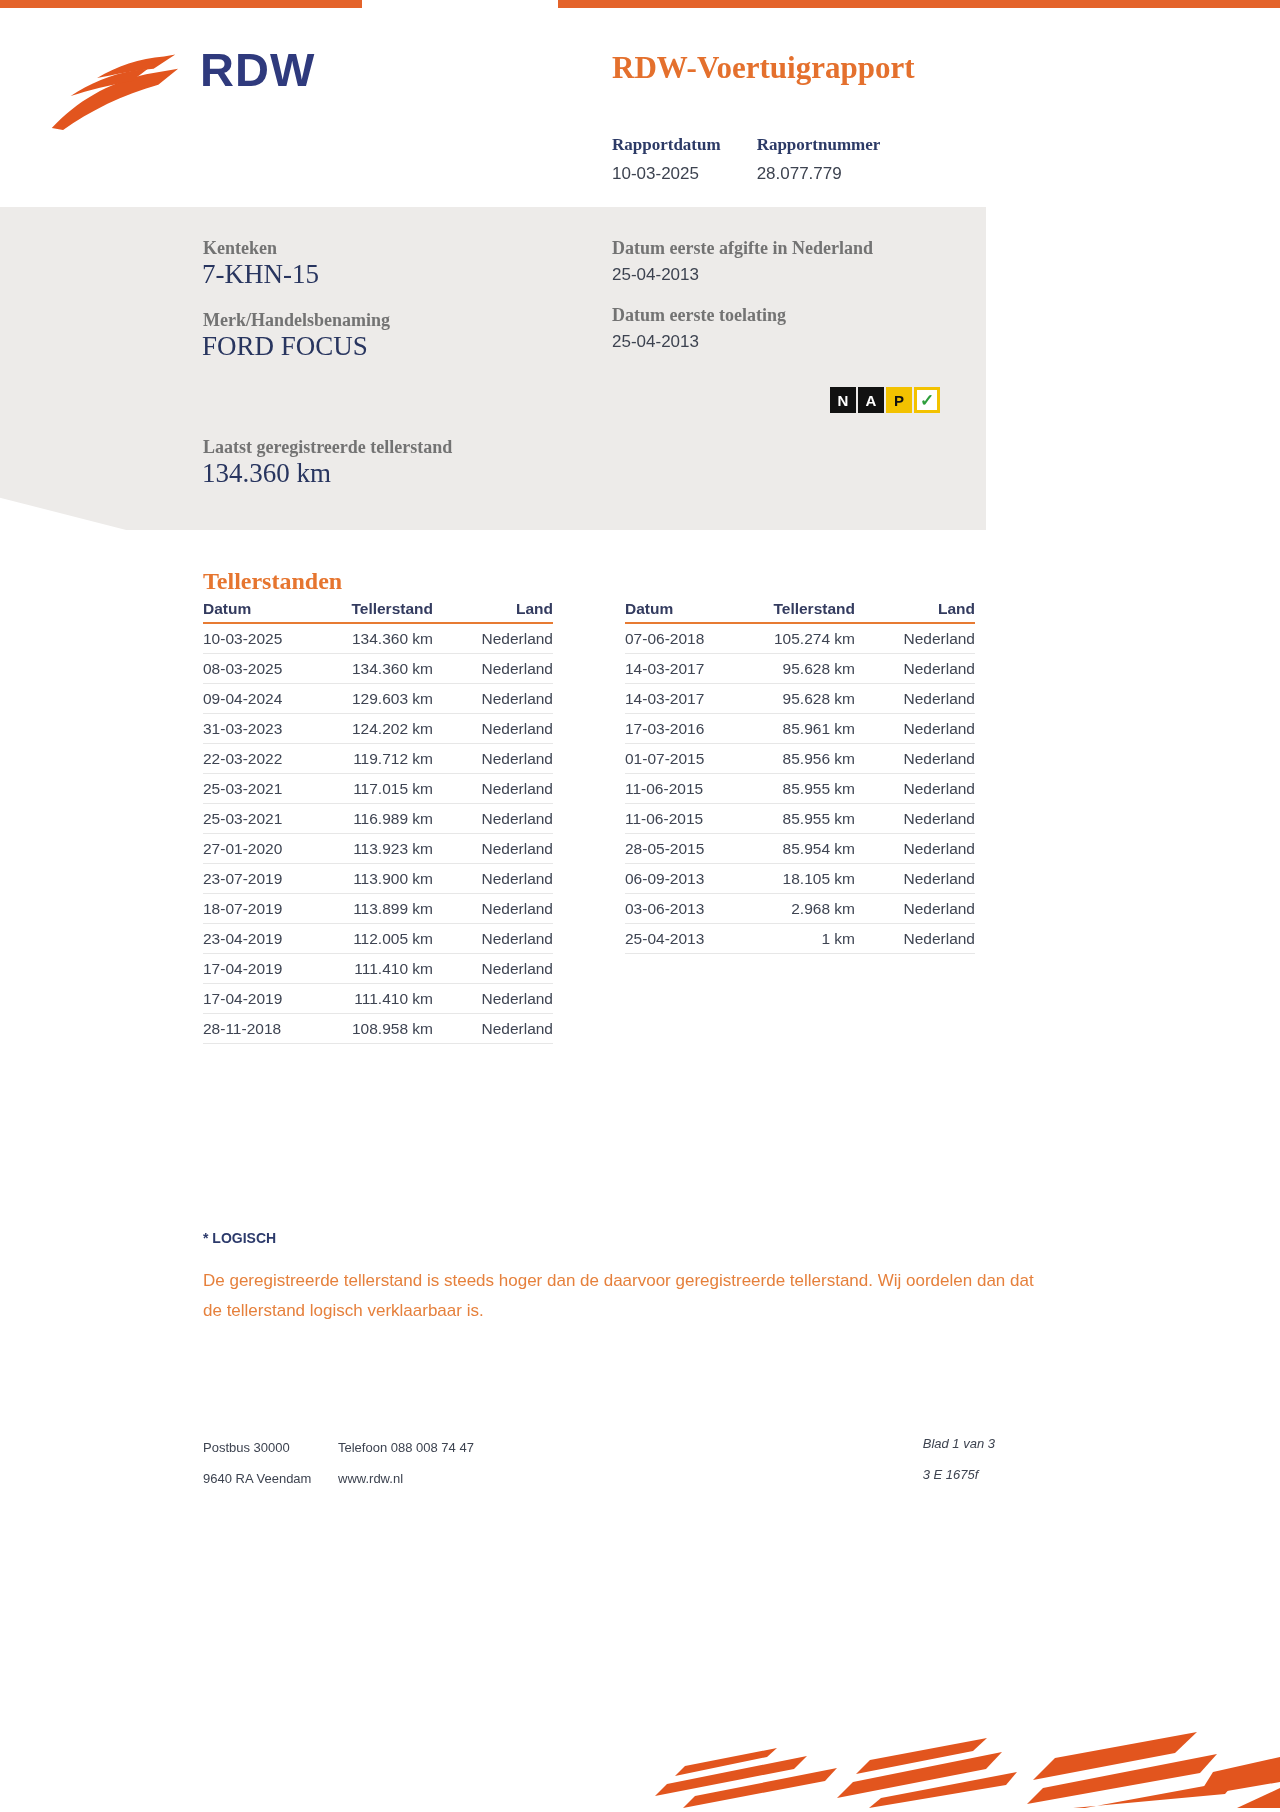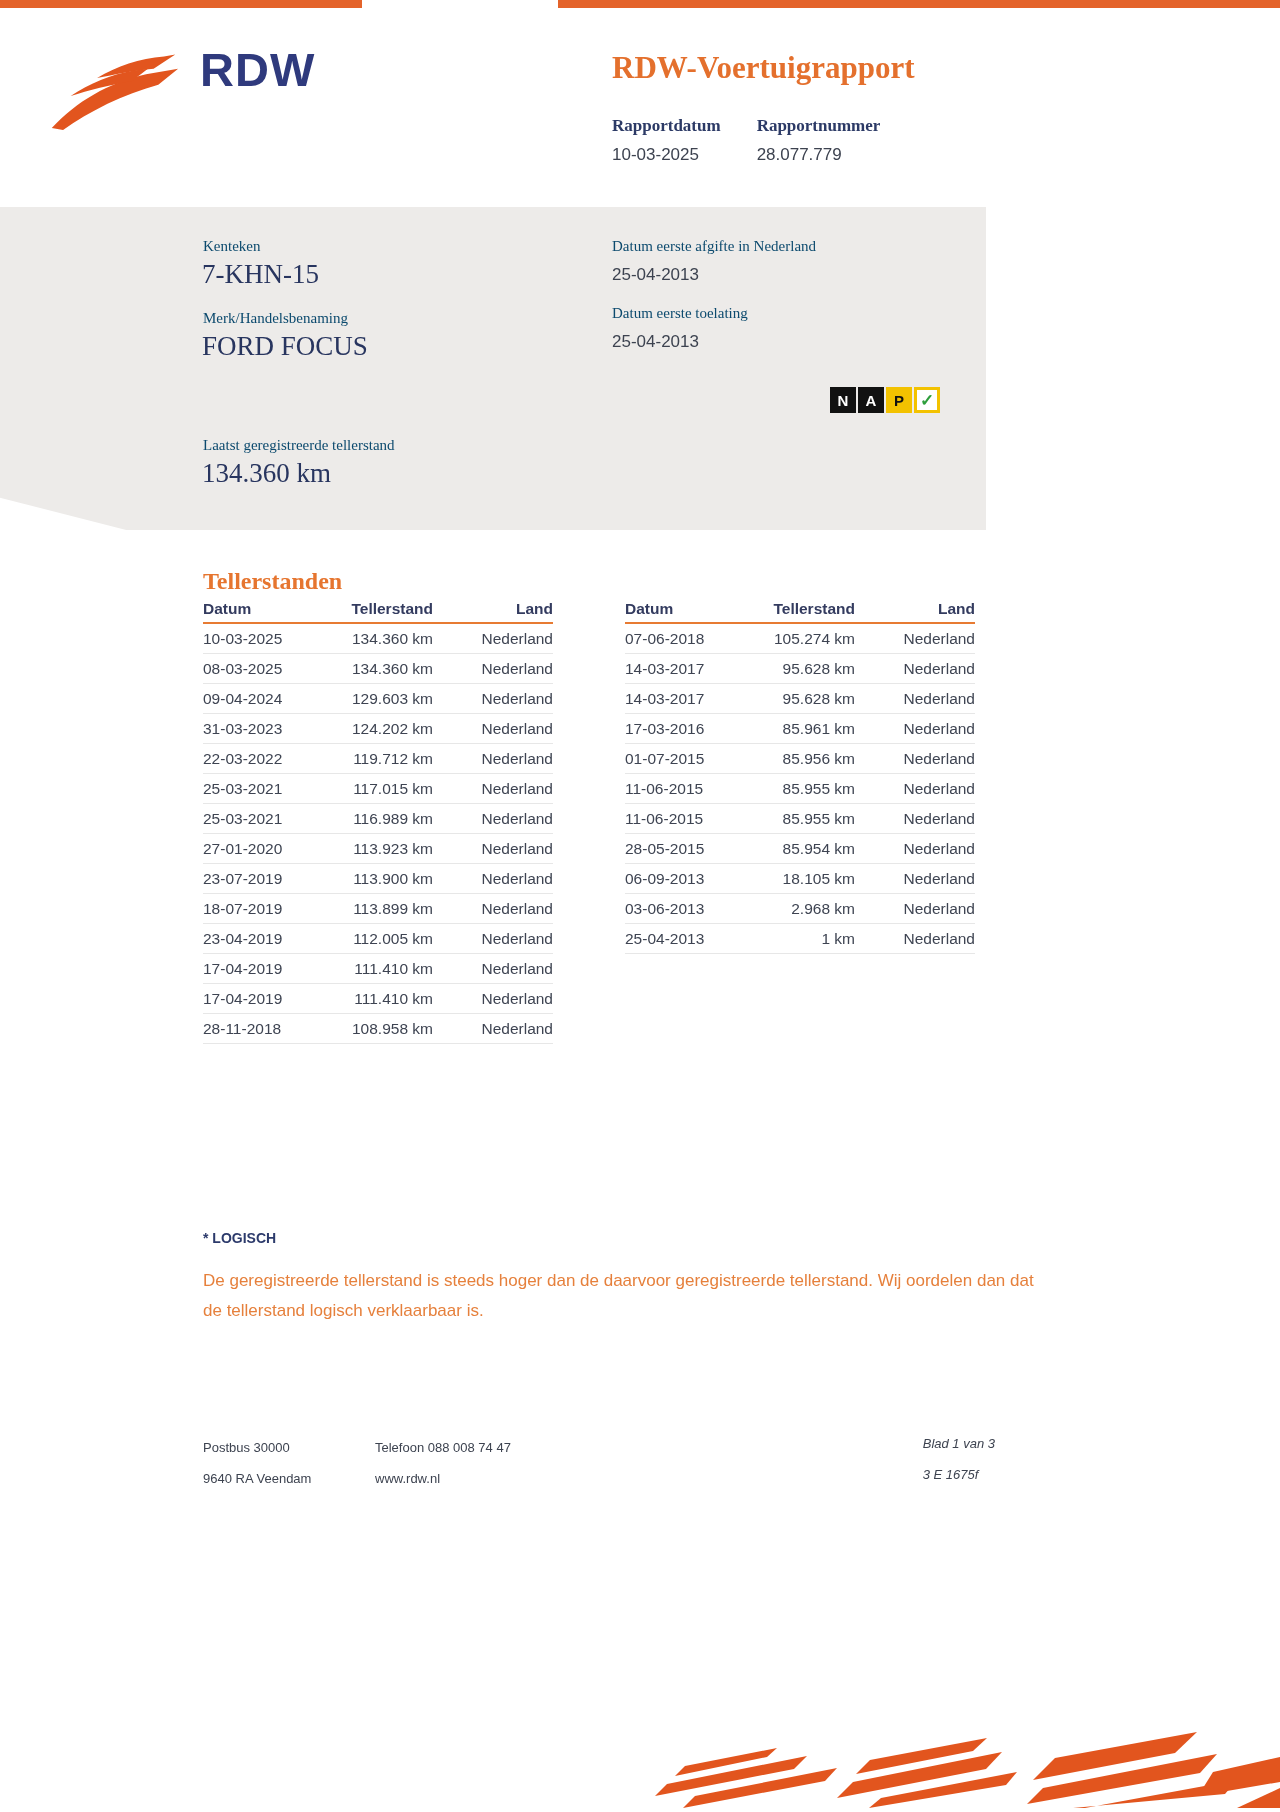--- a/index.html
+++ b/index.html
@@ -26,34 +26,34 @@
   .report-title{
     position:absolute;left:612px;top:50px;
     font-family:"Liberation Serif", serif;
     font-weight:bold;font-size:31px;color:#e4702d;
   }
   .report-meta{position:absolute;left:612px;top:116px;display:flex;}
   .meta-col{margin-right:28px;}
   .meta-col.second{margin-left:8px;}
   .meta-label{
     font-family:"Liberation Serif", serif;
-    font-weight:bold;font-size:17px;color:#2c3a66;
+    font-weight:bold;font-size:17px;color:#2c3a66;margin-top:19px;
   }
   .meta-value{margin-top:9px;font-size:17px;color:#3d4350;}
 
   
   .hero{
     position:absolute;left:0;top:207px;width:986px;height:323px;
     background:#edebe9;
     clip-path:polygon(0 0,100% 0,100% 100%,12.8% 100%,0 90%);
   }
   .field-label{
     position:absolute;
     font-family:"Liberation Serif", serif;
-    font-weight:normal;font-size:15px;color:#0c4a6e;
+    font-weight:bold;font-size:18px;color:#737373;
   }
   .field-value-big{
     position:absolute;
     font-family:"Liberation Serif", serif;
     font-size:27px;color:#28355f;
   }
   .field-value{
     position:absolute;font-size:17px;color:#3d4350;
   }
   .oordeel{
@@ -103,21 +103,21 @@
     font-weight:bold;font-size:14px;color:#2c3a6b;
   }
   .expl-text{
     position:absolute;left:203px;top:1266px;width:840px;
     font-size:17px;line-height:30px;color:#e6803c;
   }
 
   
   .footer-block{position:absolute;font-size:13px;color:#3d4350;line-height:31px;}
   .footer-addr{left:203px;top:1432px;}
-  .footer-contact{left:338px;top:1432px;margin-left:37px;}
+  .footer-contact{left:338px;top:1432px;}
   .footer-page{right:285px;top:1428px;font-style:italic;}
 
   
   .bottom-graphic{position:absolute;right:0;bottom:0;}
 </style>
 </head>
 <body>
 
 <div class="page">
 

